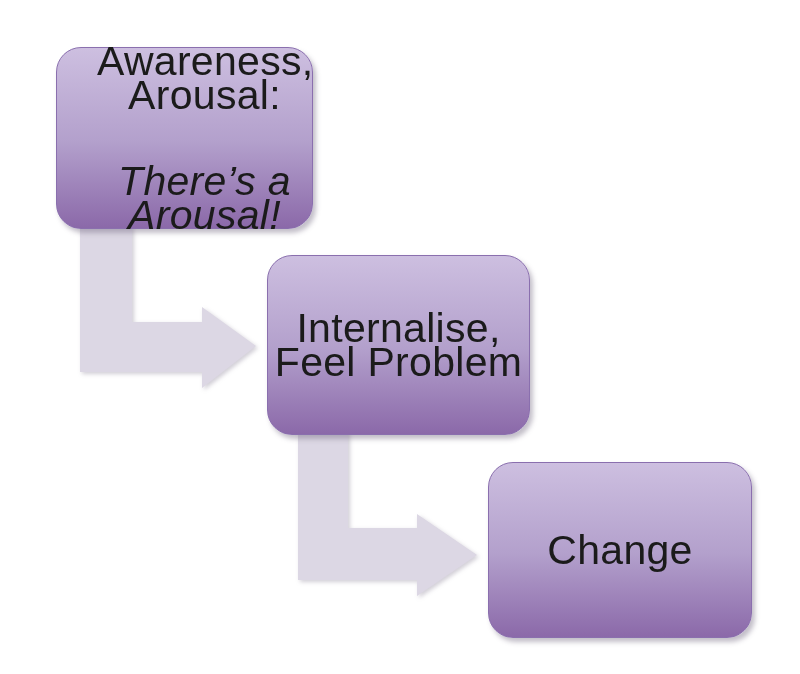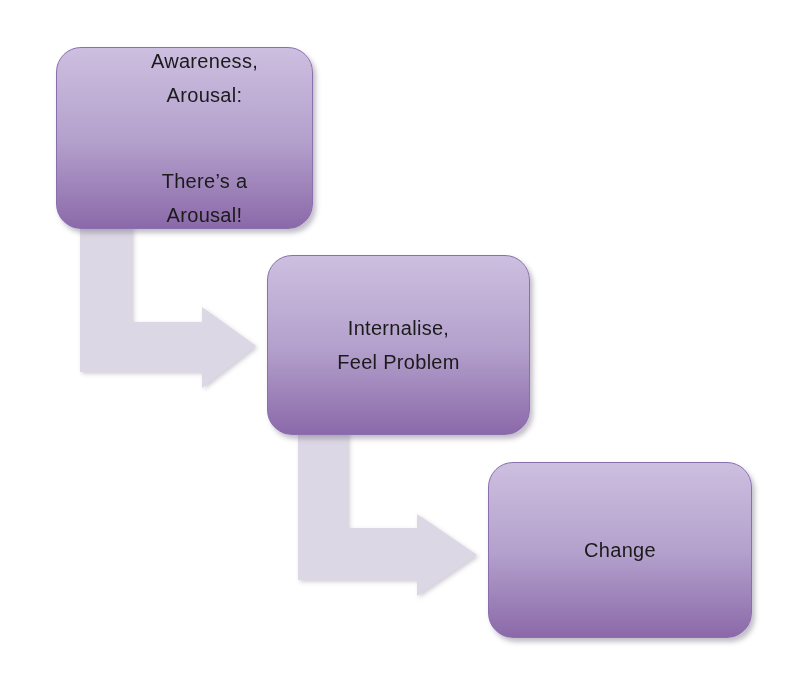--- a/index.html
+++ b/index.html
@@ -28,30 +28,30 @@
                  var(--box-top, #cdbfe0) 0%,
                  var(--box-mid, #b3a0cc) 52%,
                  var(--box-bottom, #8b69a9) 100%);
     border: 1px solid var(--box-border, #8a6fae);
     box-shadow: 3px 4px 5px rgba(120, 110, 132, 0.45);
     display: flex;
     flex-direction: column;
     justify-content: center;
     text-align: center;
     color: var(--text-color, #1b1b1b);
-    font-size: 20px;
+    font-size: 41px;
     line-height: 34px;
     letter-spacing: 0.3px;
     gap: 20px;
   }
   .box .line { white-space: nowrap; }
   .box-awareness { left: 56px;  top: 47px;  width: 257px; height: 182px; padding-left: 40px; }
   .box-internalise { left: 267px; top: 255px; width: 263px; height: 180px; }
   .box-change { left: 488px; top: 462px; width: 264px; height: 176px; }
-  .para-gap { margin-top: 32px; }
+  .para-gap { margin-top: 32px; font-style: italic; }
 </style>
 </head>
 <body>
 
 <div class="stage">
 
   <svg class="connector-layer" viewBox="0 0 800 674" xmlns="http://www.w3.org/2000/svg">
     <polygon points="80,225 132,225 132,322 202,322 202,307 256,346 202,388 202,372 80,372"></polygon>
     <polygon points="298,430 348,430 348,528 417,528 417,514 477,555 417,596 417,580 298,580"></polygon>
   </svg>

